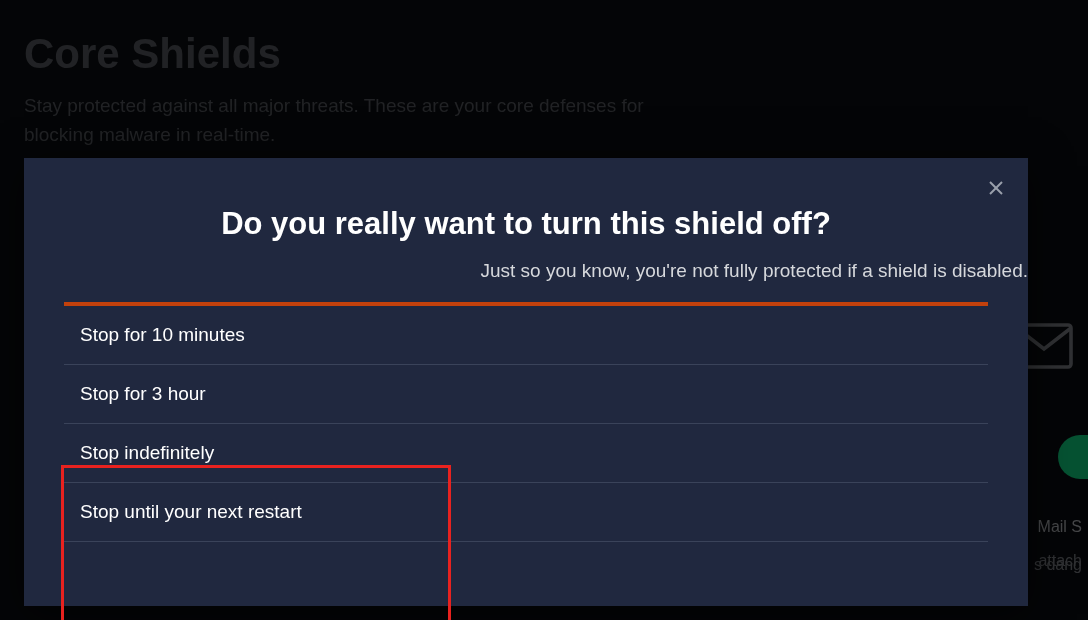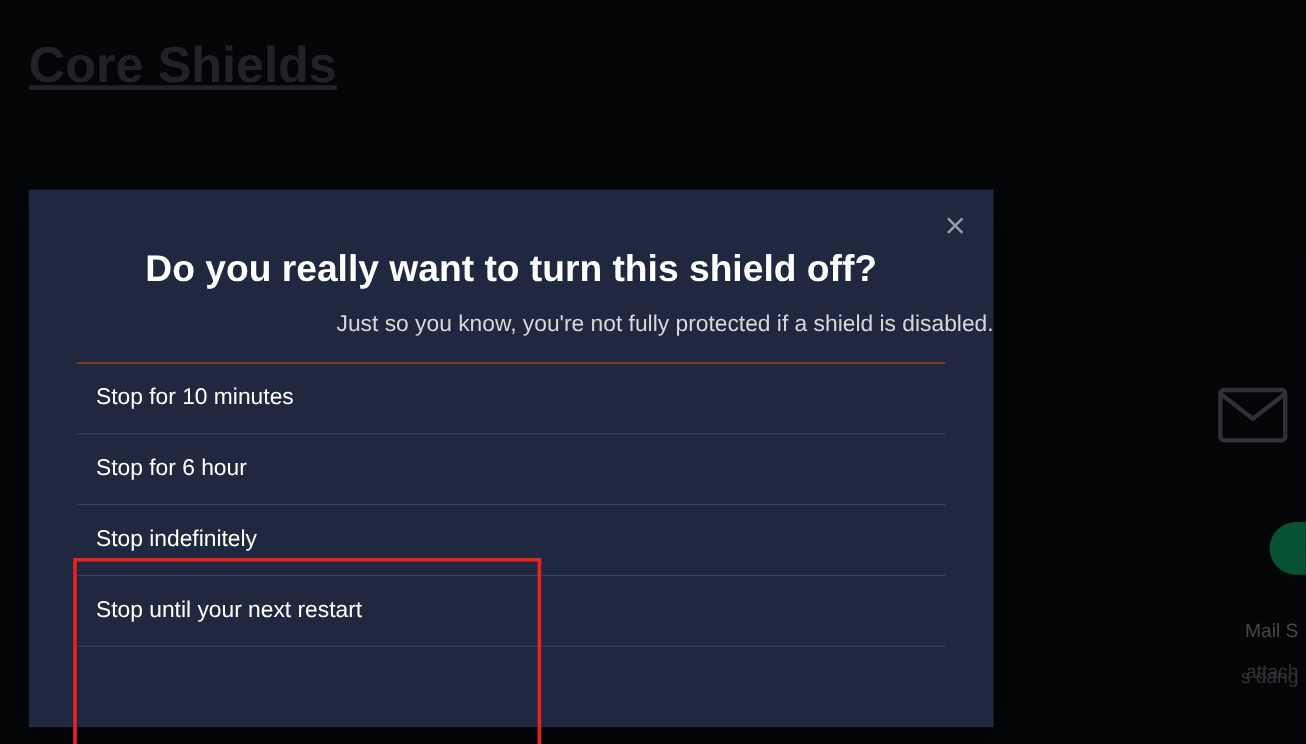--- a/index.html
+++ b/index.html
@@ -21,21 +21,20 @@
       position: absolute;
       top: 0; left: 0; right: 0; bottom: 0;
       background: rgba(0,0,0,0.55);
       z-index: 1;
     }
     .page-title {
       color: #4a4d52;
       font-size: 42px;
       font-weight: 700;
       margin-bottom: 14px;
-      text-decoration: underline;
     }
     .page-subtitle {
       color: #4a4d52;
       font-size: 19px;
       line-height: 1.5;
       max-width: 620px;
     }
     .bg-icon-box {
       position: absolute;
       right: 8px;
@@ -75,21 +74,21 @@
       top: 552px;
       color: #6b6e73;
       font-size: 16px;
     }
 
     .modal {
       position: absolute;
       z-index: 2;
       top: 158px;
       left: 24px;
-      width: 804px;
+      width: 1004px;
       height: 448px;
       background: #20283f;
       box-shadow: 0 8px 40px rgba(0,0,0,0.6);
     }
     .close-btn {
       position: absolute;
       top: 18px;
       right: 20px;
       width: 24px;
       height: 24px;
@@ -109,21 +108,21 @@
     }
     .modal-subtitle {
       color: #d6d8dc;
       font-size: 19px;
       text-align: right;
       margin-top: 18px;
       margin-bottom: 20px;
     }
     .option-list {
       margin: 0 40px;
-      border-top: 1px solid #c2410c;
+      border-top: 4px solid #c2410c;
     }
     .option-item {
       border-bottom: 1px solid #3a435a;
       padding: 18px 16px;
       color: #ffffff;
       font-size: 19px;
       cursor: pointer;
     }
     .highlight-box {
       position: absolute;
@@ -134,20 +133,21 @@
       height: 244px;
       border: 3px solid #e8221f;
       pointer-events: none;
     }
   </style>
 </head>
 <body>
 
 <div class="page-bg">
   <h1 class="page-title">Core Shields</h1>
+  <p class="page-subtitle">Stay protected against all major threats. These are your core defenses for blocking malware in real-time.</p>
 
   <div class="bg-icon-box">
     <svg viewBox="0 0 24 24" fill="none" stroke="currentColor" stroke-width="1.2">
       <path d="M3 6l9 7 9-7"></path>
       <rect x="3" y="5" width="18" height="14" rx="1"></rect>
     </svg>
   </div>
   <div class="bg-green-pill"></div>
   <div class="bg-text-1">Mail S</div>
   <div class="bg-text-2">s dang</div>
@@ -160,19 +160,19 @@
   <div class="close-btn">
     <svg viewBox="0 0 16 16">
       <line x1="2" y1="2" x2="14" y2="14" stroke="currentColor" stroke-width="2"></line>
       <line x1="14" y1="2" x2="2" y2="14" stroke="currentColor" stroke-width="2"></line>
     </svg>
   </div>
   <h2 class="modal-title">Do you really want to turn this shield off?</h2>
   <p class="modal-subtitle">Just so you know, you're not fully protected if a shield is disabled.</p>
   <div class="option-list">
     <div class="option-item">Stop for 10 minutes</div>
-    <div class="option-item">Stop for 6 hour</div>
+    <div class="option-item">Stop for 3 hour</div>
     <div class="option-item">Stop indefinitely</div>
     <div class="option-item">Stop until your next restart</div>
   </div>
 </div>
 
 <div class="highlight-box"></div>
 
 </body></html>

